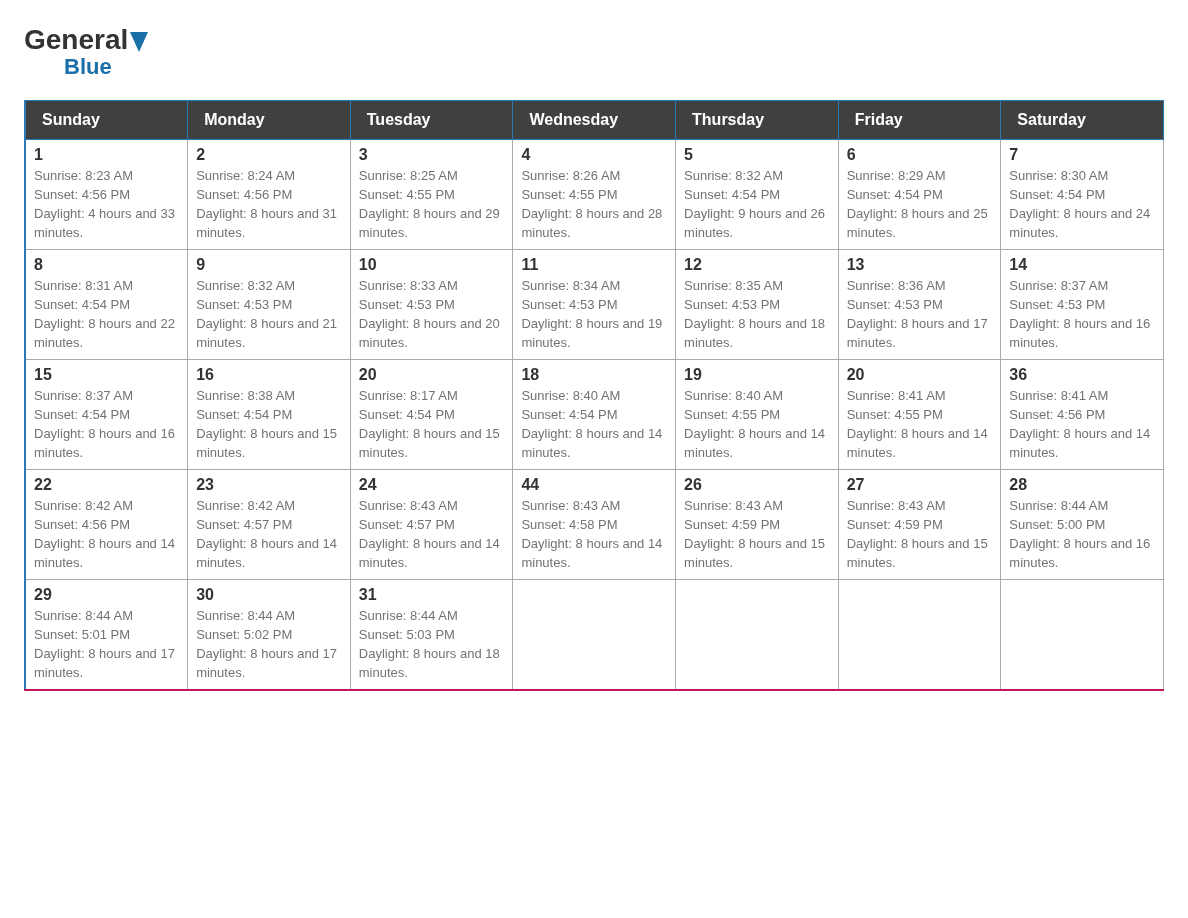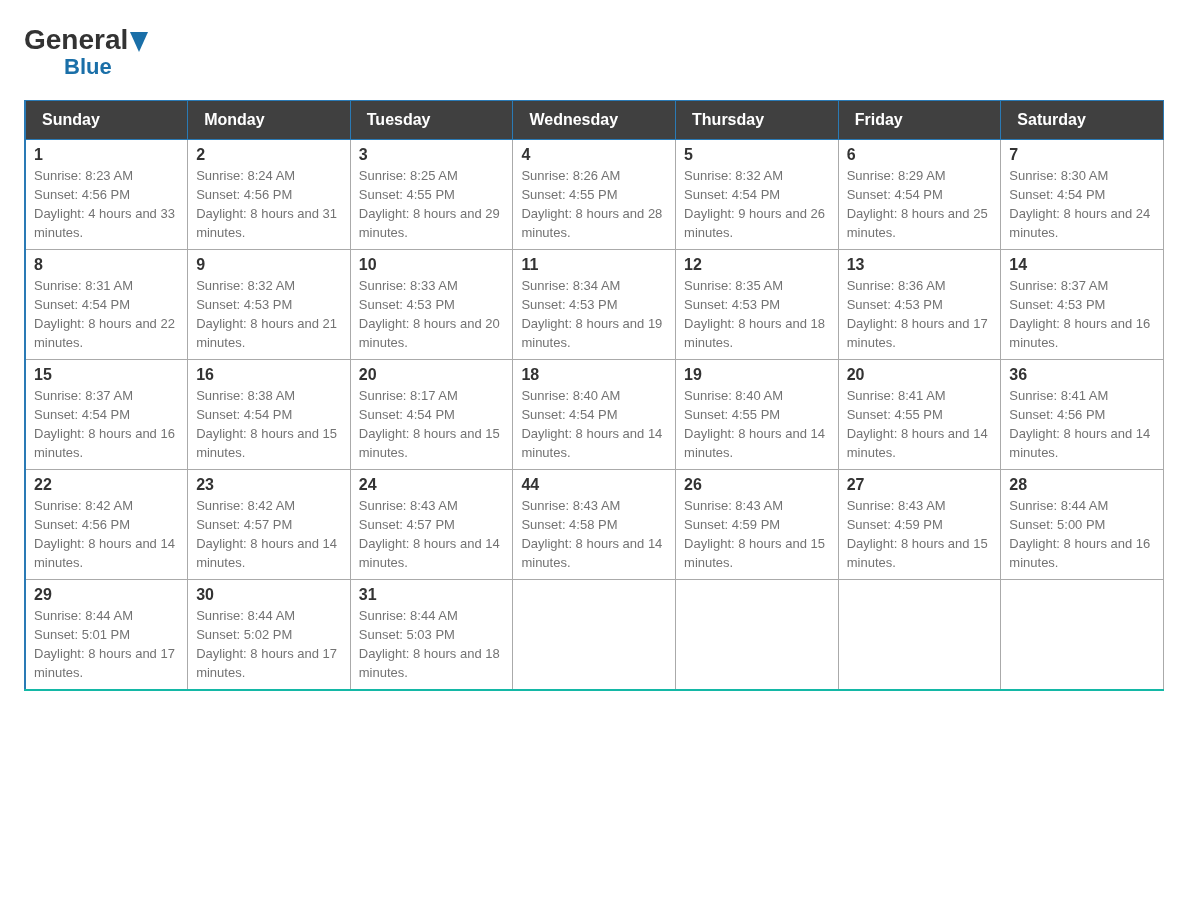--- a/index.html
+++ b/index.html
@@ -70,21 +70,21 @@
       font-weight: bold;
       display: block;
       margin-bottom: 3px;
     }
     tbody tr td .day-info {
       font-size: 13px;
       line-height: 1.45;
       color: #737373;
     }
     tbody tr:last-child td {
-      border-bottom: 2px solid #14b8a6;
+      border-bottom: 2px solid #be185d;
     }
     tbody tr td:first-child {
       border-left: 2px solid #2a7ab5;
     }
     thead tr th:first-child {
       border-left: 2px solid #2a7ab5;
     }
     .logo-wrap {
       display: flex;
       align-items: center;

